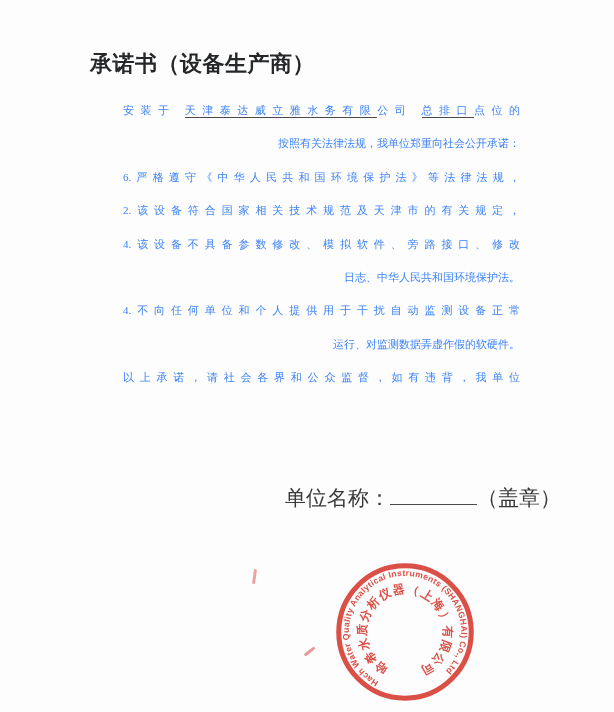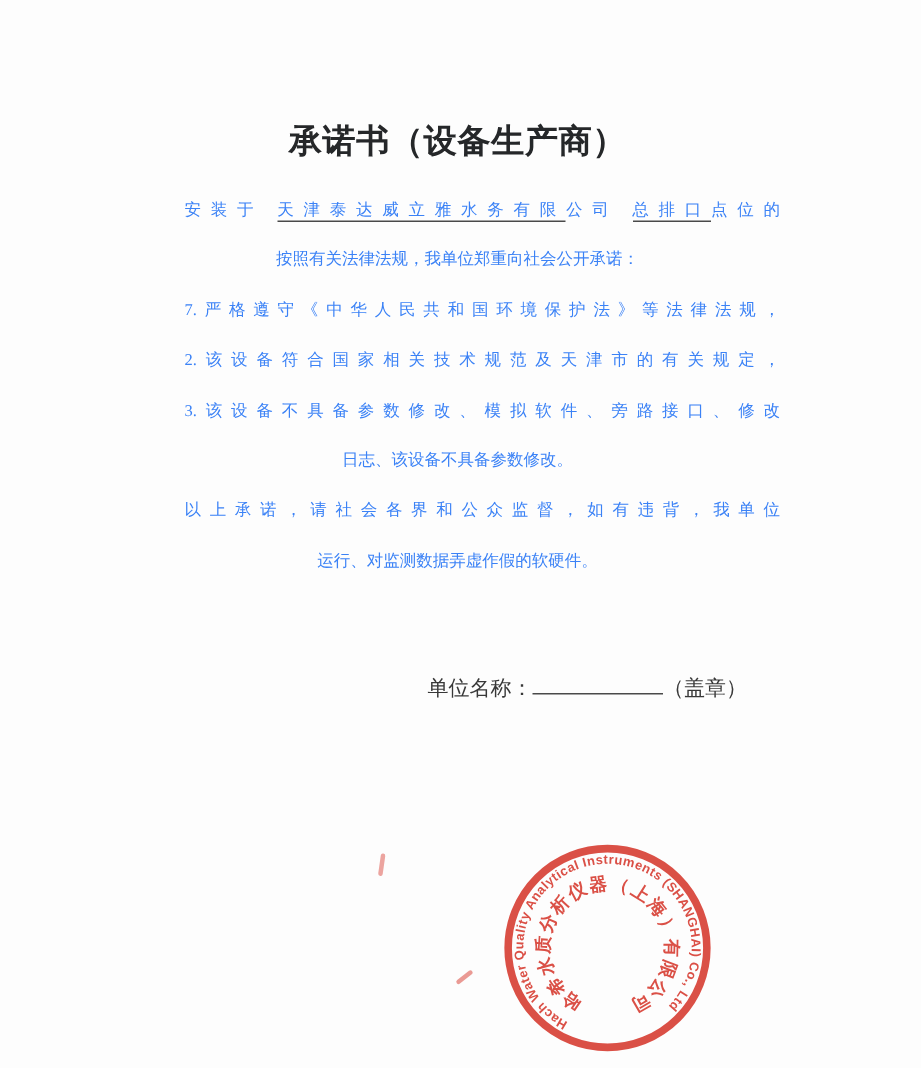--- a/index.html
+++ b/index.html
@@ -14,51 +14,51 @@
     width: 614px; height: 712px;
     background: #fdfdfd;
     color: #343434;
   }
   .doc {
     position: absolute;
     left: 90px; top: 0;
     width: 430px;
   }
   .title {
-    margin: 80px 0 16px 0;
+    margin: 50px 0 16px 0;
     font-family: "Liberation Sans", "DejaVu Sans", sans-serif;
     font-weight: 700;
     font-size: 22px;
     line-height: 28px;
-    text-align: center;
+    text-align: left;
     color: #252729;
     letter-spacing: 0.5px;
   }
   .body-lines { font-size: 11px; color: #3b82f6; }
   .line {
     line-height: 33.4px;
     height: 33.4px;
     white-space: nowrap;
-    text-align: center;
+    text-align: right;
   }
   .line.j {
     white-space: normal;
     text-align: justify;
     text-align-last: justify;
     text-justify: inter-ideograph;
   }
   .line.ind { padding-left: 33px; }
   .u-seg {
     border-bottom: 1px solid #4a4a4a;
     padding-bottom: 1px;
   }
   .sig-row {
-    margin-top: 57px;
+    margin-top: 92px;
     padding-left: 195px;
-    font-size: 14px;
+    font-size: 21px;
     line-height: 22px;
     color: #383838;
     white-space: nowrap;
   }
   .sig-blank {
     display: inline-block;
     width: 87px;
     height: 14px;
     border-bottom: 1.2px solid #4a4a4a;
     vertical-align: baseline;
@@ -106,26 +106,27 @@
 </head>
 <body>
 
 <div class="page">
 
   <div class="doc">
     <h1 class="title">承诺书（设备生产商）</h1>
     <div class="body-lines" id="body-lines">
         <div class="line j ind"><span>安装于 </span><span class="u-seg">天津泰达威立雅水务有限</span><span>公司 </span><span class="u-seg">总排口</span><span>点位的</span></div>
         <div class="line"><span>按照有关法律法规，我单位郑重向社会公开承诺：</span></div>
-        <div class="line j ind"><span>7.严格遵守《中华人民共和国环境保护法》等法律法规，</span></div>
+        <div class="line j ind"><span>6.严格遵守《中华人民共和国环境保护法》等法律法规，</span></div>
         <div class="line j ind"><span>2.该设备符合国家相关技术规范及天津市的有关规定，</span></div>
-        <div class="line j ind"><span>3.该设备不具备参数修改、模拟软件、旁路接口、修改</span></div>
-        <div class="line"><span>日志、该设备不具备参数修改。</span></div>
+        <div class="line j ind"><span>4.该设备不具备参数修改、模拟软件、旁路接口、修改</span></div>
+        <div class="line"><span>日志、中华人民共和国环境保护法。</span></div>
+        <div class="line j ind"><span>4.不向任何单位和个人提供用于干扰自动监测设备正常</span></div>
+        <div class="line"><span>运行、对监测数据弄虚作假的软硬件。</span></div>
         <div class="line j ind"><span>以上承诺，请社会各界和公众监督，如有违背，我单位</span></div>
-        <div class="line"><span>运行、对监测数据弄虚作假的软硬件。</span></div>
       </div>
     <div class="sig-row">
       <span>单位名称：</span><span class="sig-blank"></span><span>（盖章）</span>
     </div>
   </div>
 
   <svg class="seal" viewBox="0 0 200 200" aria-hidden="true">
     <defs>
       <path id="arc-en" d="M 63.4 168.9 A 78 78 0 1 1 136.6 168.9" fill="none"></path>
       <path id="arc-zh" d="M 77.2 148.9 A 54 54 0 1 1 122.8 148.9" fill="none"></path>

